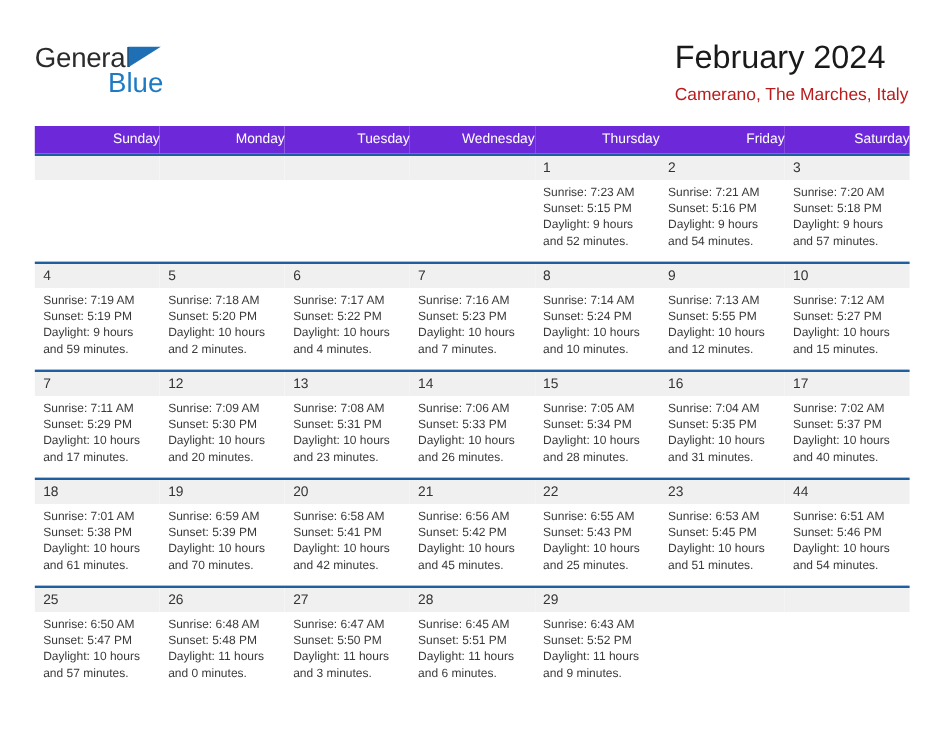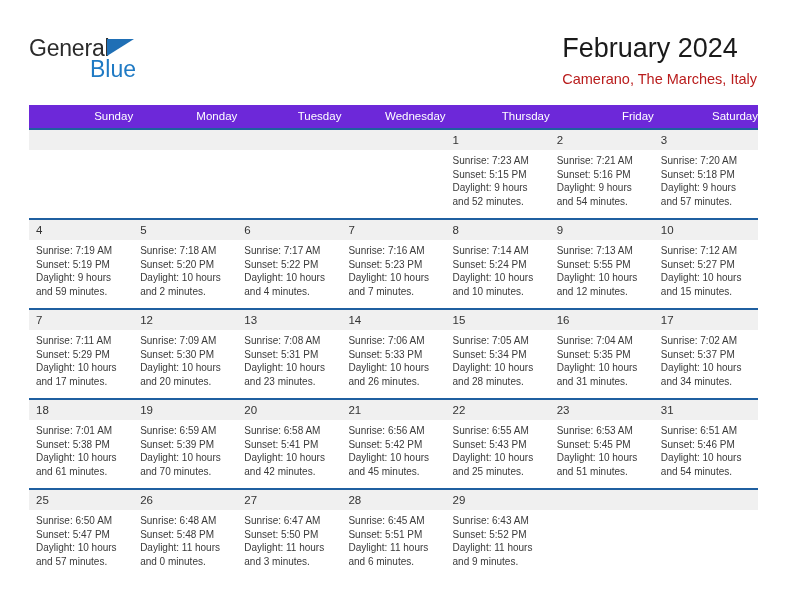--- a/index.html
+++ b/index.html
@@ -338,21 +338,21 @@
               <div>Daylight: 10 hours</div>
               <div>and 31 minutes.</div>
             </div>
           </td>
           <td class="day">
             <div class="daynum">17</div>
             <div class="info">
               <div>Sunrise: 7:02 AM</div>
               <div>Sunset: 5:37 PM</div>
               <div>Daylight: 10 hours</div>
-              <div>and 34 minutes.</div>
+              <div>and 40 minutes.</div>
             </div>
           </td>
         </tr>
         <tr class="week-sep">
           <td colspan="7"></td>
         </tr>
         <tr>
           <td class="day">
             <div class="daynum">18</div>
             <div class="info">
@@ -401,21 +401,21 @@
           <td class="day">
             <div class="daynum">23</div>
             <div class="info">
               <div>Sunrise: 6:53 AM</div>
               <div>Sunset: 5:45 PM</div>
               <div>Daylight: 10 hours</div>
               <div>and 51 minutes.</div>
             </div>
           </td>
           <td class="day">
-            <div class="daynum">31</div>
+            <div class="daynum">44</div>
             <div class="info">
               <div>Sunrise: 6:51 AM</div>
               <div>Sunset: 5:46 PM</div>
               <div>Daylight: 10 hours</div>
               <div>and 54 minutes.</div>
             </div>
           </td>
         </tr>
         <tr class="week-sep">
           <td colspan="7"></td>

